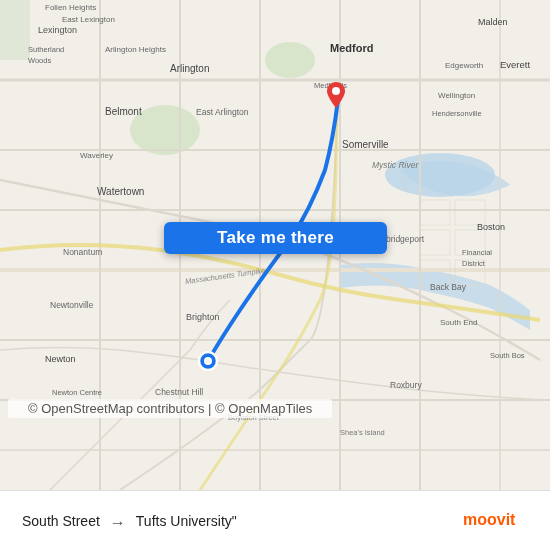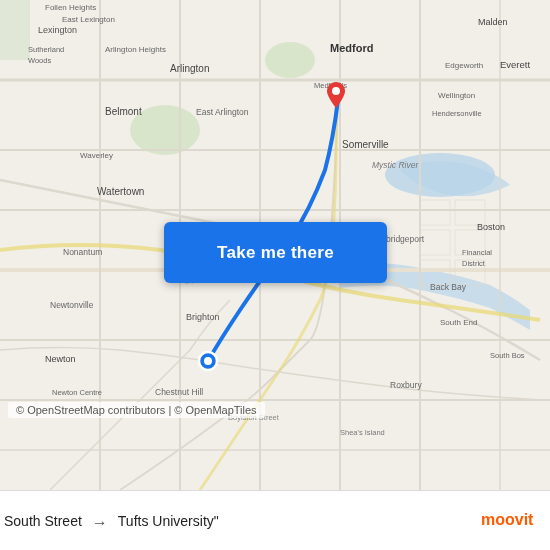--- a/index.html
+++ b/index.html
@@ -27,21 +27,21 @@
       top: 0; left: 0;
       width: 100%; height: 100%;
     }
 
     
     .take-me-there-btn {
       position: absolute;
       top: 222px;
       left: 164px;
       width: 223px;
-      height: 61px;
+      height: 32px;
       background: #1a73e8;
       border-radius: 6px;
       border: none;
       cursor: pointer;
       display: flex;
       align-items: center;
       justify-content: center;
       box-shadow: 0 2px 8px rgba(0,0,0,0.3);
       z-index: 10;
     }
@@ -53,21 +53,21 @@
       letter-spacing: 0.3px;
     }
 
     
     .bottom-bar {
       width: 550px;
       height: 60px;
       background: white;
       display: flex;
       align-items: center;
-      padding: 0 4px;
+      padding: 0 22px;
       border-top: 1px solid #ddd;
       position: absolute;
       bottom: 0;
       left: 0;
     }
 
     .origin-label {
       font-size: 14px;
       font-weight: 500;
       color: #222;
@@ -90,24 +90,24 @@
       font-size: 14px;
       font-weight: 700;
       color: #4c1d95;
     }
 
     
     .copyright {
       position: absolute;
       bottom: 72px;
       left: 8px;
-      font-size: 11px;
+      font-size: 13px;
       color: #555;
       background: rgba(255,255,255,0.75);
-      padding: 2px 8px;
+      padding: 2px 20px;
       border-radius: 2px;
       z-index: 6;
     }
 
     
   </style>
 </head>
 <body>
 
 <div class="map-container">

